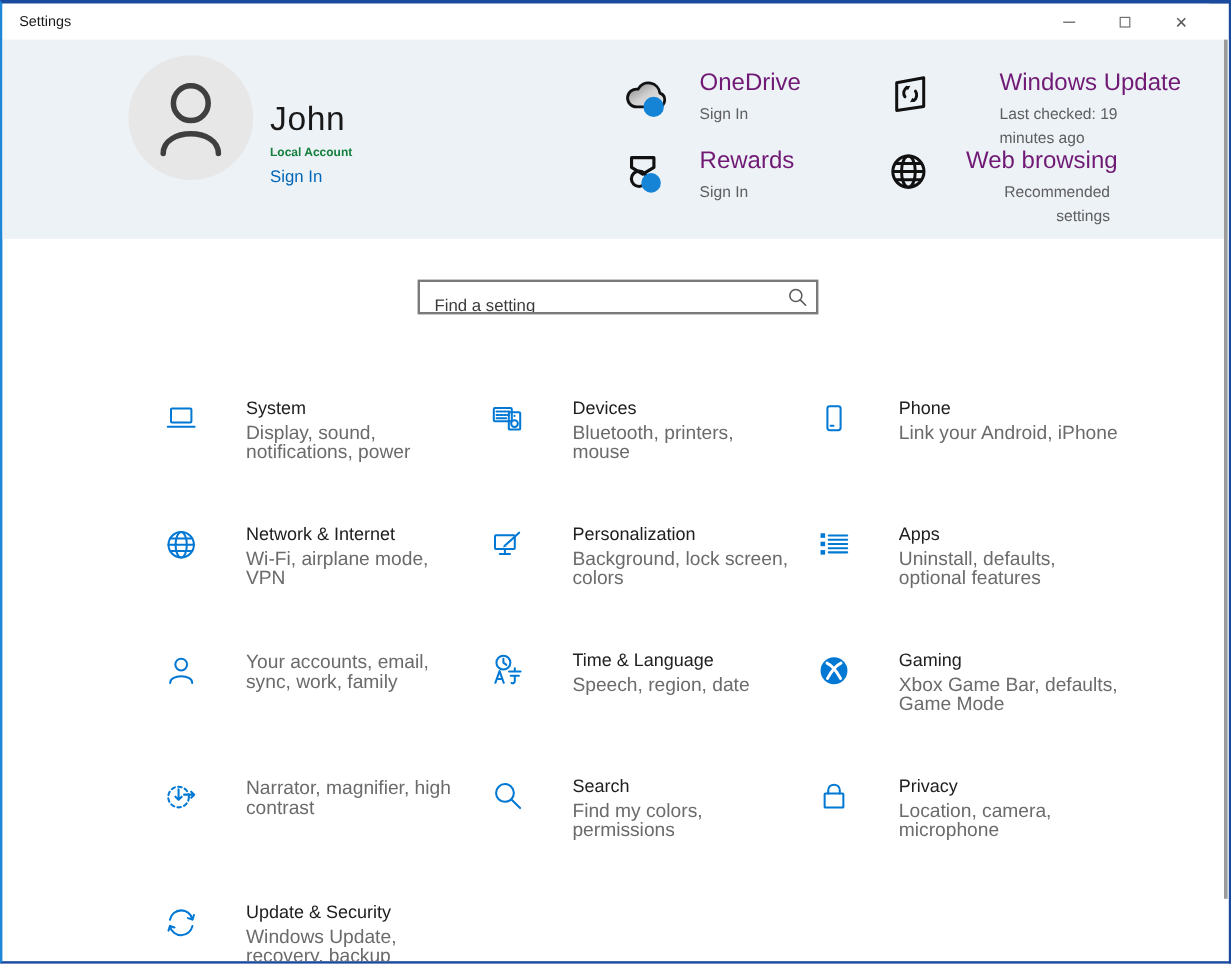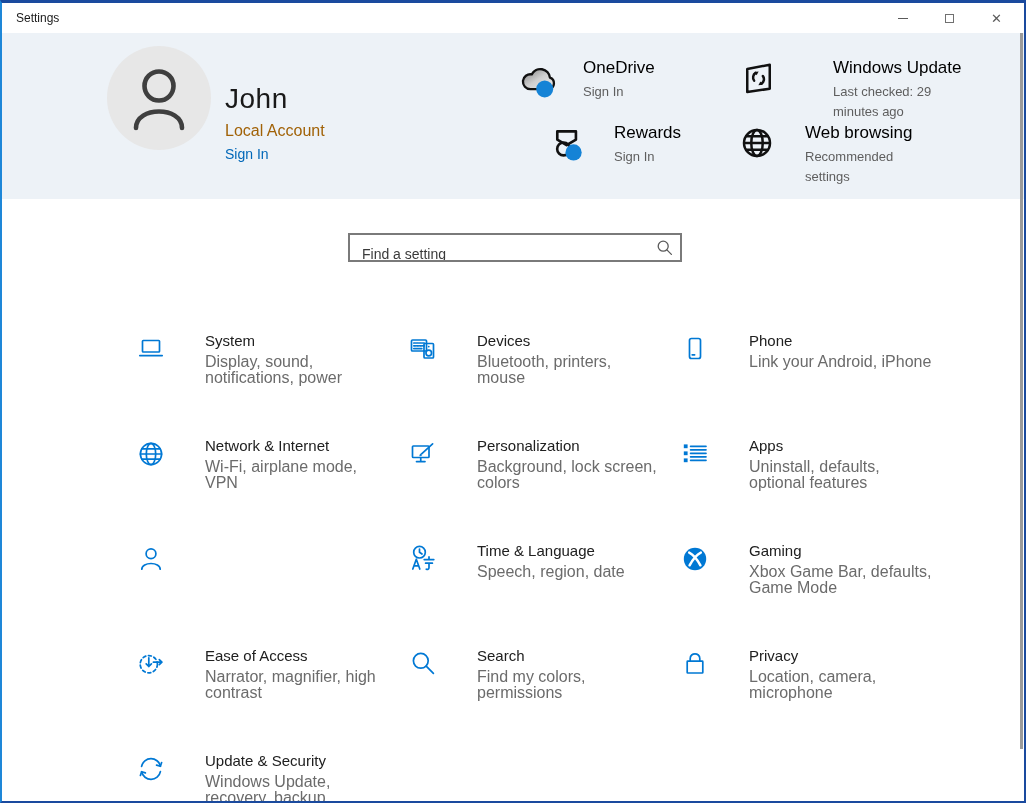--- a/index.html
+++ b/index.html
@@ -7,45 +7,45 @@
   body { font-family:"Liberation Sans", sans-serif; background:#fff; }
 
   .window{
     position:absolute; inset:0; background:#fff; overflow:hidden;
     border:2px solid #1a4a9e;
     border-left-color:#1e87d8;
     border-top-width:3px;
   }
 
   
-  .titlebar{ position:absolute; top:0; left:0; right:4px; height:30px; background:#fff; }
+  .titlebar{ position:absolute; top:0; left:0; right:16px; height:30px; background:#fff; }
   .titlebar .title{ position:absolute; left:14px; top:8px; font-size:12px; color:#1a1a1a; }
   .win-controls{ position:absolute; right:0; top:0; display:flex; }
   .win-btn{ width:47px; height:30px; display:flex; align-items:center; justify-content:center; background:transparent; border:none; cursor:pointer; }
   .glyph-min{ display:block; width:10px; height:0; border-top:1px solid #5a5a5a; }
   .glyph-max{ display:block; width:9px; height:9px; border:1px solid #707070; }
   .glyph-close{ font-size:13px; color:#5a5a5a; line-height:1; }
 
   
   .hero{ position:absolute; top:30px; left:0; right:0; height:166px; background:#edf2f7; }
   .avatar{ position:absolute; left:105px; top:13px; width:104px; height:104px; border-radius:50%; background:#e7e7e7; display:flex; align-items:center; justify-content:center; }
   .user-block{ position:absolute; left:223px; top:50px; }
   .user-name{ font-size:28px; font-weight:normal; color:#191919; letter-spacing:.5px; }
-  .user-type{ font-size:16px; color:#a16207; margin-top:7px; }
+  .user-type{ font-size:10px; color:#15803d; margin-top:7px;font-weight:bold; }
   .user-signin{ font-size:14px; color:#0067b8; margin-top:6px; cursor:pointer; }
 
   .quick-item{ position:absolute; display:flex; cursor:pointer; }
   .quick-item .qi-icon{ width:48px; height:48px; flex:0 0 48px; }
   .quick-item .qi-text{ margin-left:20px; }
-  .qi-title{ font-size:17px; color:#000000; }
+  .qi-title{ font-size:20px; color:#701a75; }
   .qi-sub{ font-size:13px; color:#5e5e5e; line-height:20px; margin-top:4px; max-width:120px; }
   .qi-0{ left:513px; top:25px; }
   .qi-1{ left:735px; top:25px;gap:28px; }
-  .qi-2{ left:544px; top:90px; }
-  .qi-3{ left:735px; top:90px; }
+  .qi-2{ left:513px; top:90px; }
+  .qi-3{ left:735px; top:90px;text-align:right; }
 
   
   .search-box{ position:absolute; left:346px; top:230px; width:334px; height:29px; }
   .search-input{
     width:100%; height:100%; border:2px solid #7a7a7a; background:#fff;
     font-family:"Liberation Sans", sans-serif; font-size:14px; color:#222; padding:12px 34px 0 12px; outline:none;
   }
   .search-input::placeholder{ color:#3a3a3a; opacity:1; }
   .search-glyph{ position:absolute; right:9px; top:6px; pointer-events:none; }
 
@@ -126,21 +126,21 @@
         <svg width="40" height="40" viewBox="0 0 32 32">
           <path d="M8.2 8.8 L26.2 5.4 L26.2 24.6 L8.2 27.2 Z" class="dk"></path>
           <path d="M13.7 18.1 a4.3 4.3 0 0 1 1.2 -6.2" class="dk" stroke-width="1.9"></path>
           <path d="M20.7 14.4 a4.3 4.3 0 0 1 -1.2 6.2" class="dk" stroke-width="1.9"></path>
           <path d="M13.9 11.2 l3.4 -0.5 -1.6 3 z" fill="#111" stroke="none"></path>
           <path d="M20.5 21.3 l-3.4 0.5 1.6 -3 z" fill="#111" stroke="none"></path>
         </svg>
       </div>
       <div class="qi-text">
         <div class="qi-title">Windows Update</div>
-        <div class="qi-sub">Last checked: 29 minutes ago</div>
+        <div class="qi-sub">Last checked: 19 minutes ago</div>
       </div>
     </div>
 
     <div class="quick-item qi-2">
       <div class="qi-icon">
         <svg width="42" height="42" viewBox="0 0 32 32">
           <path d="M8.6 6.4 h14.2 v6.2 l-7.1 4.2 -7.1 -4.2 z" class="dk"></path>
           <circle cx="13.4" cy="19.8" r="4.9" class="dk"></circle>
           <circle cx="21" cy="22.4" r="6.2" fill="#1583d6"></circle>
         </svg>
@@ -268,20 +268,21 @@
     </div>
 
     <div class="tile">
       <div class="tile-icon">
         <svg width="32" height="32" viewBox="0 0 32 32">
           <circle cx="16" cy="10.8" r="4.9" class="acc"></circle>
           <path d="M6.8 26.2 C6.8 18.6 25.2 18.6 25.2 26.2" class="acc"></path>
         </svg>
       </div>
       <div class="tile-text">
+        <div class="tile-sub">Your accounts, email, sync, work, family</div>
       </div>
     </div>
 
     <div class="tile">
       <div class="tile-icon">
         <svg width="32" height="32" viewBox="0 0 32 32">
           <circle cx="12.5" cy="9.2" r="5.8" class="acc"></circle>
           <path d="M12.5 6 V9.2 L15 11" class="acc" stroke-width="1.5"></path>
           <path d="M5.8 26 L9.3 16.2 L12.8 26 M7.1 22.9 h4.4" class="acc" stroke-width="1.9"></path>
           <path d="M17.2 16.6 h9.6 M22 13.9 v2.7 M18.6 20.2 h6.8 M22 20.2 v4.4 c0 1.7 -1.3 2 -2.7 1.6" class="acc" stroke-width="1.9"></path>
@@ -308,21 +309,20 @@
 
     <div class="tile">
       <div class="tile-icon">
         <svg width="32" height="32" viewBox="0 0 32 32">
           <circle cx="13.8" cy="16.2" r="8.6" class="acc" stroke-dasharray="3 2.7"></circle>
           <path d="M13.8 9.8 V18.4 M11.2 15.9 L13.8 18.5 L16.4 15.9" class="acc"></path>
           <path d="M18.4 14.2 H26.8 M24.3 11.7 L26.9 14.2 L24.3 16.7" class="acc"></path>
         </svg>
       </div>
       <div class="tile-text">
-        <div class="tile-title">Ease of Access</div>
         <div class="tile-sub">Narrator, magnifier, high contrast</div>
       </div>
     </div>
 
     <div class="tile">
       <div class="tile-icon">
         <svg width="32" height="32" viewBox="0 0 32 32">
           <circle cx="13.8" cy="12.8" r="7.4" class="acc" stroke-width="1.8"></circle>
           <path d="M19.2 18.2 L26.4 25.4" class="acc" stroke-width="1.8"></path>
         </svg>

